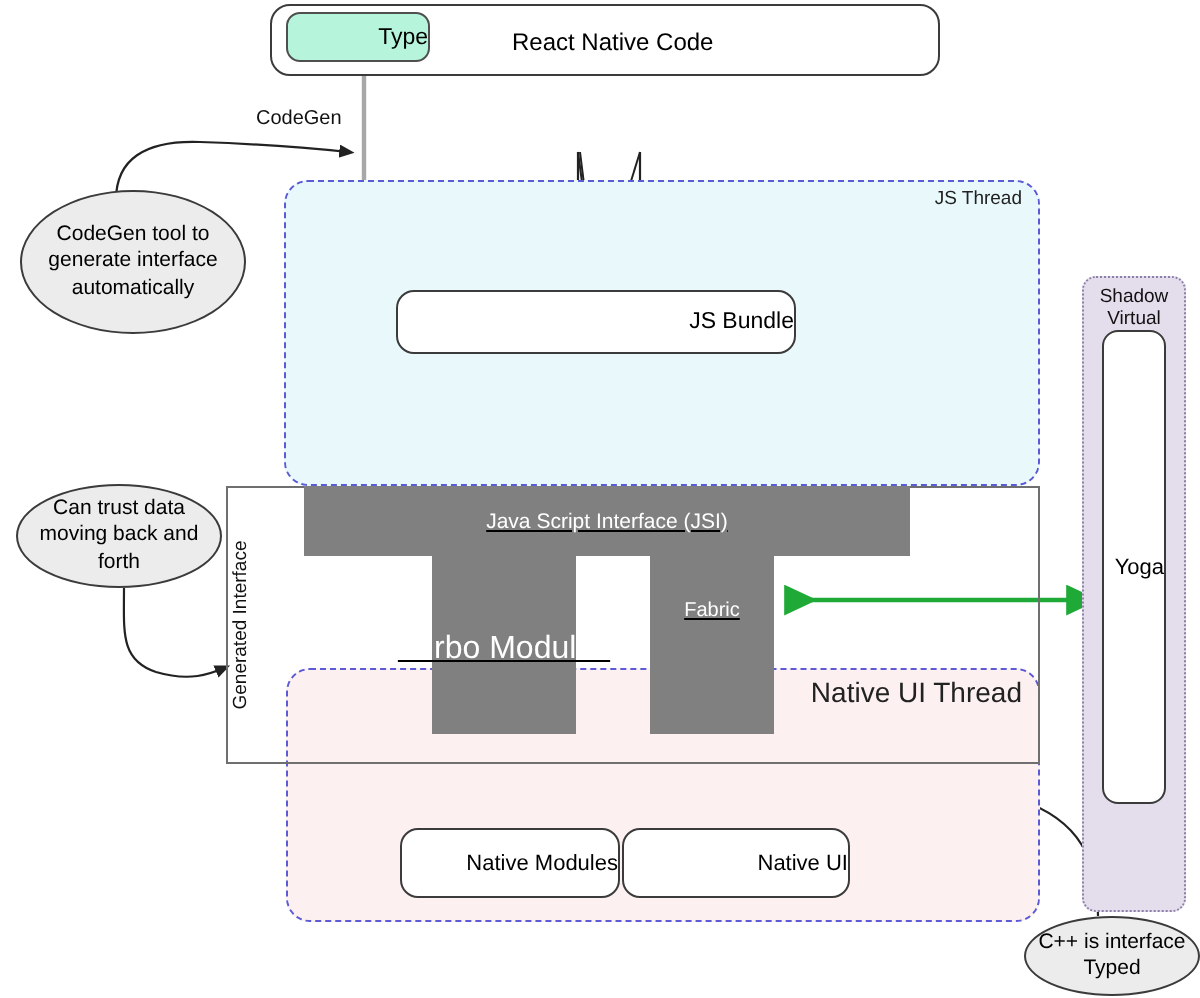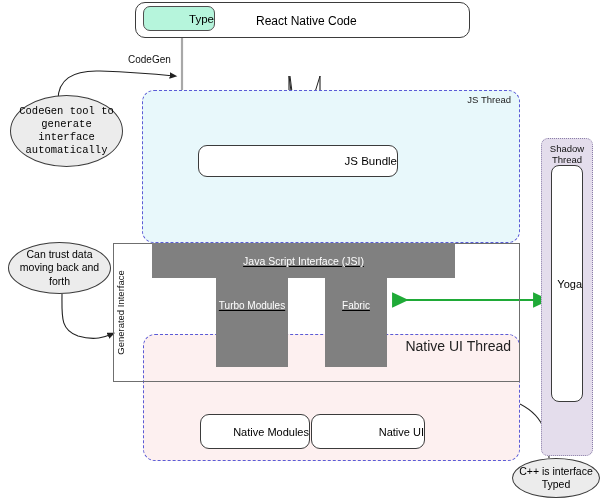--- a/index.html
+++ b/index.html
@@ -149,21 +149,21 @@
     display:flex; align-items:center; justify-content:center;
   }
   #jsi-label{
     color:#ffffff; font-size:10.5px; white-space:nowrap;
   }
   #turbo-col{
     left:216px; top:278px; width:72px; height:89px;
     display:flex; align-items:flex-start; justify-content:center;
     padding-top:22px;
   }
-  #turbo-label{color:#ffffff;font-size:10px;white-space:nowrap;}
+  #turbo-label{color:#ffffff;font-size:16px;white-space:nowrap;margin-top:16px;}
   #fabric-col{
     left:325px; top:278px; width:62px; height:89px;
     display:flex; align-items:flex-start; justify-content:center;
     padding-top:22px;
   }
   #fabric-label{color:#ffffff;font-size:10px;white-space:nowrap;}
 
   
   #native-modules{
     left:200px; top:414px; width:110px; height:35px; font-size:11px;
@@ -185,21 +185,21 @@
     background:#ececec;
     border:1px solid #3b3b3b;
     border-radius:50% / 50%;
     display:flex; align-items:center; justify-content:center;
     text-align:center;
     font-size:10.5px;
     line-height:1.25;
     color:#000;
     box-sizing:border-box;
   }
-  #callout-codegen{ left:10px; top:95px; width:113px; height:72px;font-family:Liberation Mono, monospace; }
+  #callout-codegen{ left:10px; top:95px; width:113px; height:72px; }
   #callout-trust{  left:8px;  top:242px; width:103px; height:52px; font-size:10.5px;}
   #callout-cpp{    left:512px;top:458px; width:88px;  height:40px; font-size:10.5px;}
 
   .label-plain{
     position:absolute;
     font-size:10px;
     color:#111;
     white-space:nowrap;
   }
   #codegen-label{ left:128px; top:54px; }
@@ -322,21 +322,21 @@
   <div class="rbox" id="native-modules">
     <span>Native Modules</span>
   </div>
   <div class="rbox" id="native-ui">
     <span>Native UI</span>
   </div>
 
   <div class="panel" id="shadow-thread">
     <div id="shadow-thread-label">
       <span>Shadow</span><br>
-      <span>Thread</span>
+      <span>Virtual</span>
     </div>
   </div>
   <div class="rbox" id="yoga-box">
     <span>Yoga</span>
   </div>
 
   <div class="callout" id="callout-codegen">
     <span>CodeGen tool to generate interface automatically</span>
   </div>
   <div class="callout" id="callout-trust">

